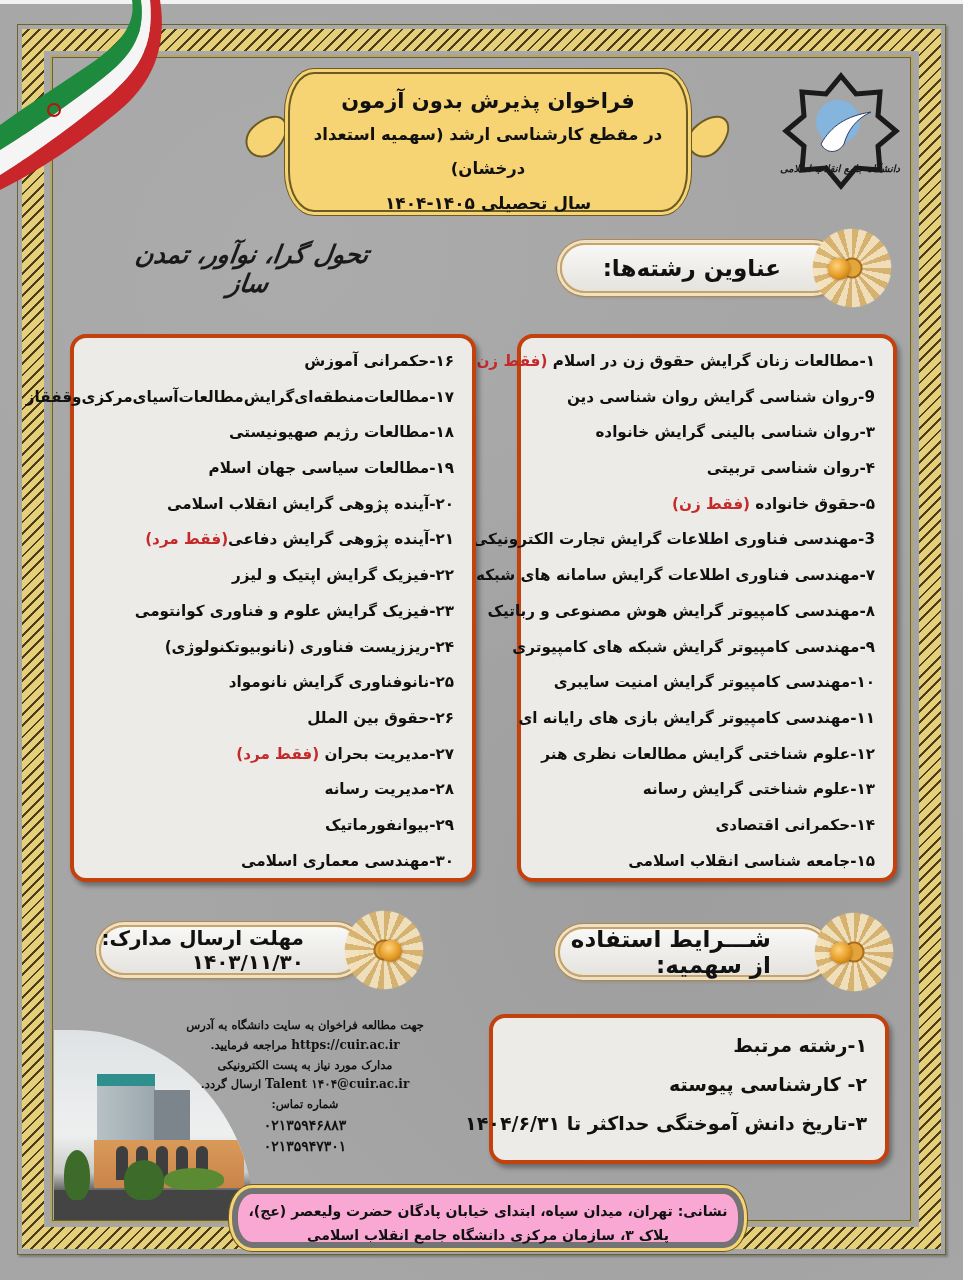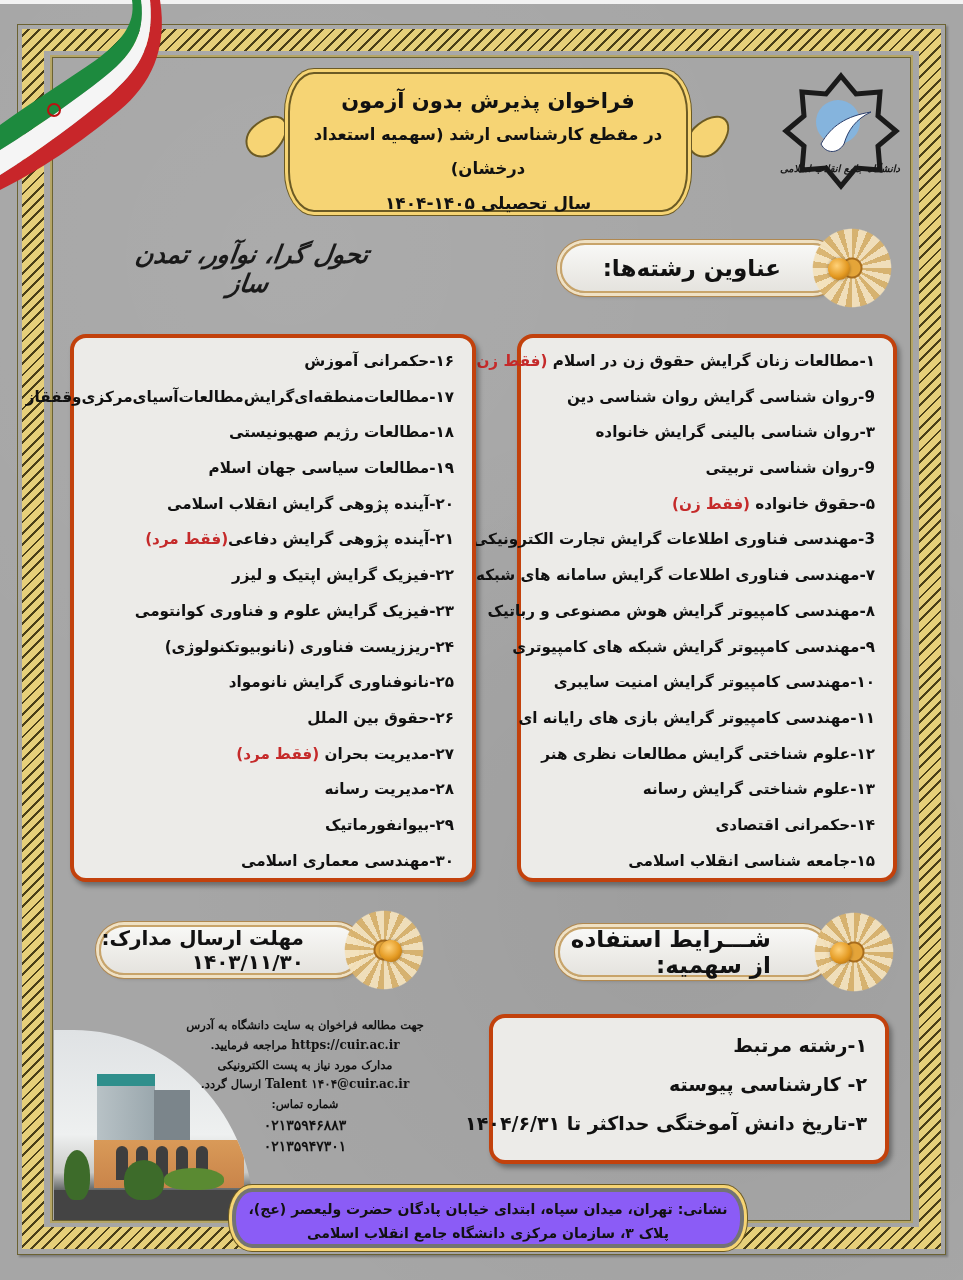--- a/index.html
+++ b/index.html
@@ -130,21 +130,21 @@
   .bld-tower::before { content:""; position:absolute; left:0; top:-6px; width:58px; height:12px; background:#2f8f8c; }
   .bld-tower2 { position:absolute; left:100px; top:60px; width:36px; height:60px; background:#7b858b; }
   .bld-base { position:absolute; left:40px; top:110px; width:150px; height:48px; background:linear-gradient(#d99a58,#c9844a); }
   .bld-arch { position:absolute; top:116px; width:12px; height:34px; background:#3e3e3e; border-radius:6px 6px 0 0; }
   .tree { position:absolute; border-radius:50% 50% 40% 40%; background:#3d6b2a; }
   .road { position:absolute; left:0; top:160px; width:200px; height:30px; background:#444; }
 
   
   .addr-plaque {
     position:absolute; left:232px; top:1188px; width:512px; height:60px;
-    background:#8b5cf6; border:4px solid #737373;
+    background:#f9a8d4; border:6px solid #737373;
     border-radius: 20px / 28px;
     text-align:center; font-weight:bold; font-size:14px; line-height:24px; padding-top:5px;
     box-shadow: 0 0 0 3px #f6d474, 0 0 0 4px #6b5a24;
   }
 </style>
 </head>
 <body>
 
 <div class="top-strip"></div>
 
@@ -180,21 +180,21 @@
   <span>عناوین رشته‌ها:</span>
 </div>
 <div class="rosette" style="left:808px; top:224px;"></div>
 <div class="rosette-core" style="left:828px; top:258px;"></div>
 
 <div class="panel" style="left:517px; top:334px; width:380px; height:548px;">
   <ul class="list" id="list-right" style="padding:6px 18px 0 8px;">
       <li><span>۱-مطالعات زنان گرایش حقوق زن در اسلام </span><span class="tag">(فقط زن)</span></li>
       <li><span>9-روان شناسی گرایش روان شناسی دین</span></li>
       <li><span>۳-روان شناسی بالینی گرایش خانواده</span></li>
-      <li><span>9-روان شناسی تربیتی</span></li>
+      <li><span>۴-روان شناسی تربیتی</span></li>
       <li><span>۵-حقوق خانواده </span><span class="tag">(فقط زن)</span></li>
       <li><span>3-مهندسی فناوری اطلاعات گرایش تجارت الکترونیکی</span></li>
       <li><span>۷-مهندسی فناوری اطلاعات گرایش سامانه های شبکه ای</span></li>
       <li><span>۸-مهندسی کامپیوتر گرایش هوش مصنوعی و رباتیک</span></li>
       <li><span>۹-مهندسی کامپیوتر گرایش شبکه های کامپیوتری</span></li>
       <li><span>۱۰-مهندسی کامپیوتر گرایش امنیت سایبری</span></li>
       <li><span>۱۱-مهندسی کامپیوتر گرایش بازی های رایانه ای</span></li>
       <li><span>۱۲-علوم شناختی گرایش مطالعات نظری هنر</span></li>
       <li><span>۱۳-علوم شناختی گرایش رسانه</span></li>
       <li><span>۱۴-حکمرانی اقتصادی</span></li>

